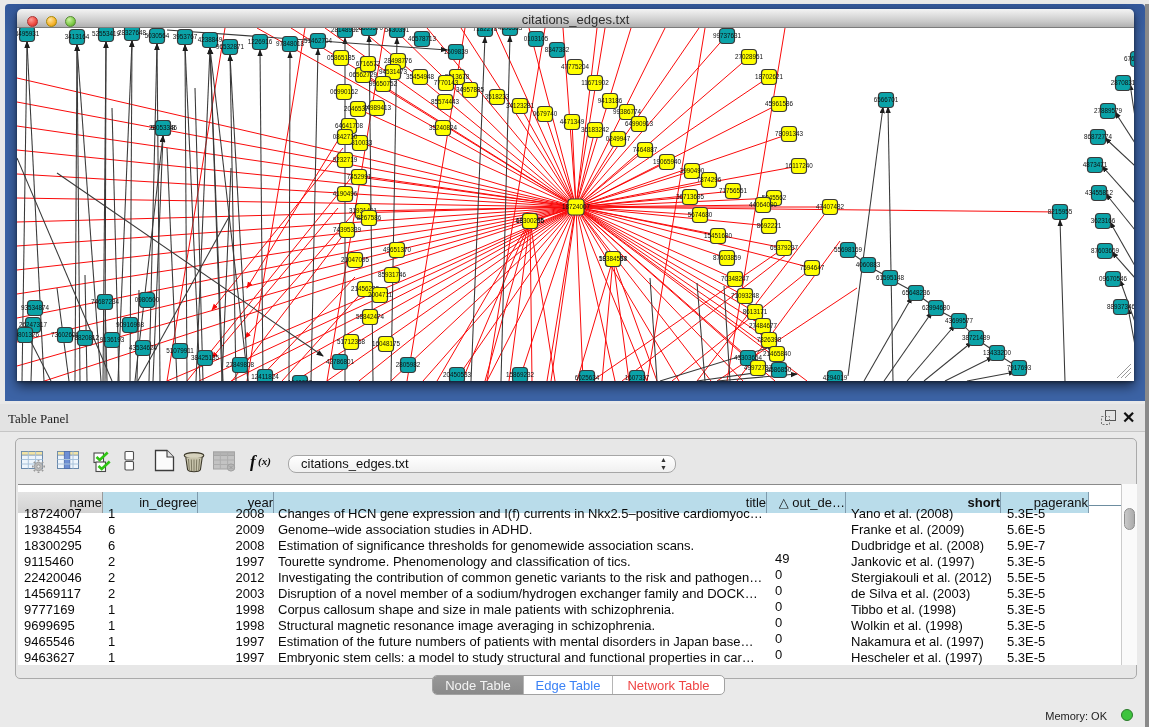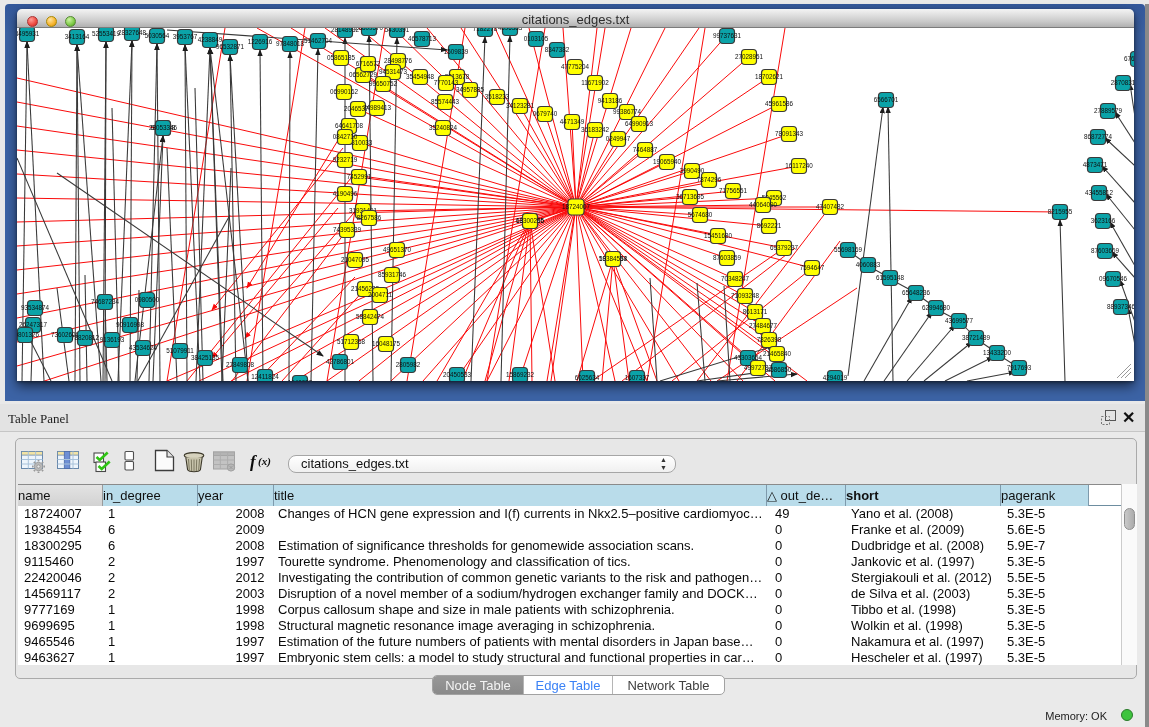--- a/index.html
+++ b/index.html
@@ -18,42 +18,42 @@
 #tptitle { position:absolute; left:8px; top:7px; font-size:13px; color:#1c1c1c; }
 #floatico { position:absolute; left:1101px; top:6px; width:15px; height:15px; }
 #closex { position:absolute; left:1122px; top:4px; font-size:16px; font-weight:bold; color:#111; }
 #tpbody { position:absolute; left:0; top:432px; width:1145px; height:295px; background:#eaeaea; }
 #box { position:absolute; left:15px; top:6px; width:1122px; height:241px; background:#e7e7e7; border:1px solid #aaa; border-radius:5px; }
 #toolbar { position:absolute; left:0; top:10px; width:100%; height:26px; }
 #dropdown { position:absolute; left:272px; top:6px; width:388px; height:18px; background:#fff; border:1px solid #a6a6a6; border-radius:8px; font-size:13px; color:#111; line-height:16px; padding-left:12px; background:linear-gradient(#ffffff,#f0f0f0); }
 #ddarr { position:absolute; right:8px; top:0px; font-size:7px; line-height:8px; color:#333; text-align:center; }
 #tbl { position:absolute; left:2px; top:45px; width:1103px; height:181px; background:#fff; }
 #thead { position:absolute; left:0; top:0; width:1103px; height:22px; background:#fff; border-top:1px solid #8a8a8a; border-bottom:1px solid #6d8da0; font-size:13px; color:#101010; }
-#thead .th { position:absolute; top:0; height:21px; line-height:21px; text-align:left; border-right:1px solid #7e9aac; background:#b9dcea; }
+#thead .th { position:absolute; top:7px; height:21px; line-height:21px; text-align:right; border-right:1px solid #7e9aac; background:#b9dcea; }
 #thead .g { background:linear-gradient(#e3e3e3,#d2d2d2) !important; border-right:1px solid #9a9a9a; }
 #rowswrap { position:absolute; left:0; top:22px; width:1103px; height:159px; overflow:hidden; font-size:13px; color:#090909; }
 .tr { position:relative; height:16px; line-height:16px; white-space:nowrap; }
 .tr div { position:absolute; top:0; overflow:hidden; }
 .c0 { left:6px; width:80px; }
 .c1 { left:90px; width:88px; }
 .c2 { left:198px; width:68px;text-align:center; }
 .c3 { left:260px; width:492px; }
-.c4 { left:757px; width:78px; }
+.c4 { left:757px; width:78px;margin-top:45px; }
 .c5 { left:833px; width:160px; }
 .c6 { left:989px; width:90px; }
 #vscroll { position:absolute; left:1105px; top:45px; width:16px; height:181px; background:#fafafa; border-left:1px solid #ccc; }
 #vthumb { position:absolute; left:2px; top:24px; width:11px; height:22px; background:linear-gradient(90deg,#c9c9c9,#ababab); border:1px solid #8e8e8e; border-radius:6px; }
 #tabs { position:absolute; left:416px; top:236px; height:20px; display:flex; font-size:13px; border:1px solid #a2a2a2; border-radius:5px; overflow:hidden; background:#fff; }
 #tabs div { line-height:19px; text-align:center; }
 #tab1 { width:90px; }
 #tab2 { width:90px; }
 #tab3 { width:111px; }
 #tab1 { background:linear-gradient(#989898,#8a8a8a); color:#f4f4f4; }
 #tab2 { border-left:1px solid #b5b5b5; border-right:1px solid #b5b5b5; color:#3b82f6; }
-#tab3 { color:#404040; }
+#tab3 { color:#ef4444; }
 #mem { position:absolute; right:38px; top:278px; font-size:11px; color:#222; }
 #memdot { position:absolute; right:12px; top:277px; width:12px; height:12px; border-radius:50%; background:#3ec43e; border:1px solid #2a7a2a; }
 </style></head><body>
 <div id="desktop"></div>
 <div id="rstrip"></div>
 <div id="win">
   <div id="titlebar">
     <div id="title">citations_edges.txt</div>
     <div class="tl" id="tl-r"></div>
       <div class="tl" id="tl-y"></div>
@@ -638,20 +638,21 @@
             <div class="c2">2008</div>
             <div class="c3">Changes of HCN gene expression and I(f) currents in Nkx2.5–positive cardiomyoc…</div>
             <div class="c4">49</div>
             <div class="c5">Yano et al. (2008)</div>
             <div class="c6">5.3E-5</div>
           </div>
 <div class="tr">
             <div class="c0">19384554</div>
             <div class="c1">6</div>
             <div class="c2">2009</div>
+            <div class="c3">Genome–wide association studies in ADHD.</div>
             <div class="c4">0</div>
             <div class="c5">Franke et al. (2009)</div>
             <div class="c6">5.6E-5</div>
           </div>
 <div class="tr">
             <div class="c0">18300295</div>
             <div class="c1">6</div>
             <div class="c2">2008</div>
             <div class="c3">Estimation of significance thresholds for genomewide association scans.</div>
             <div class="c4">0</div>

